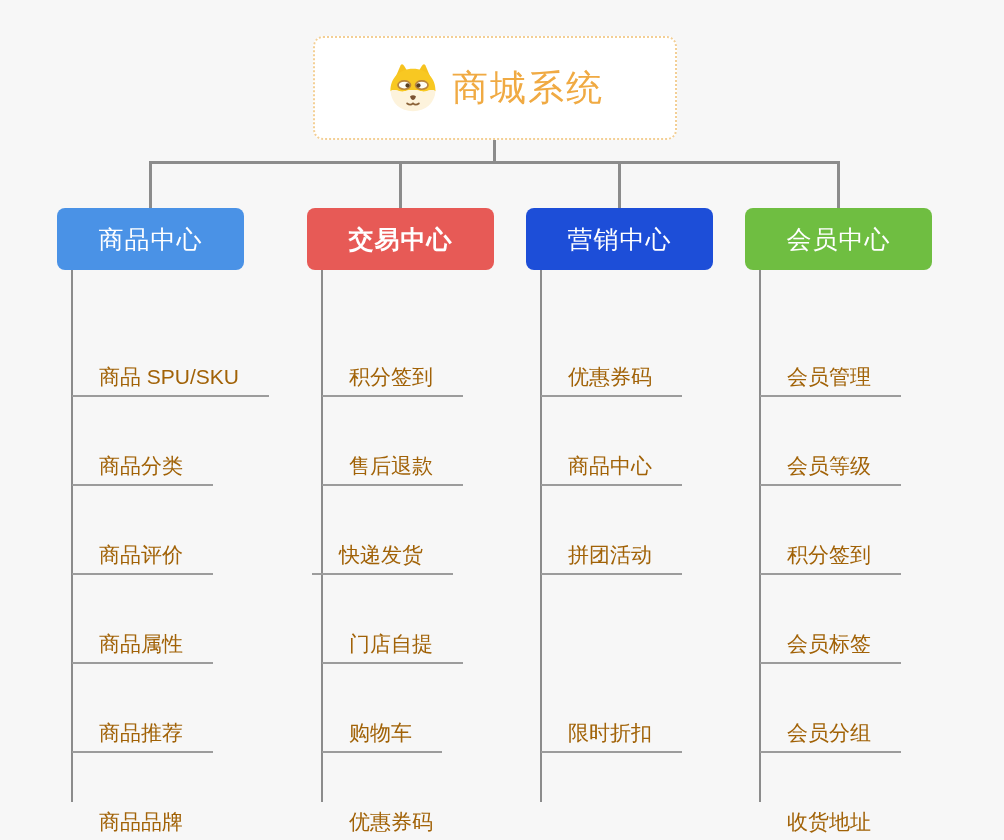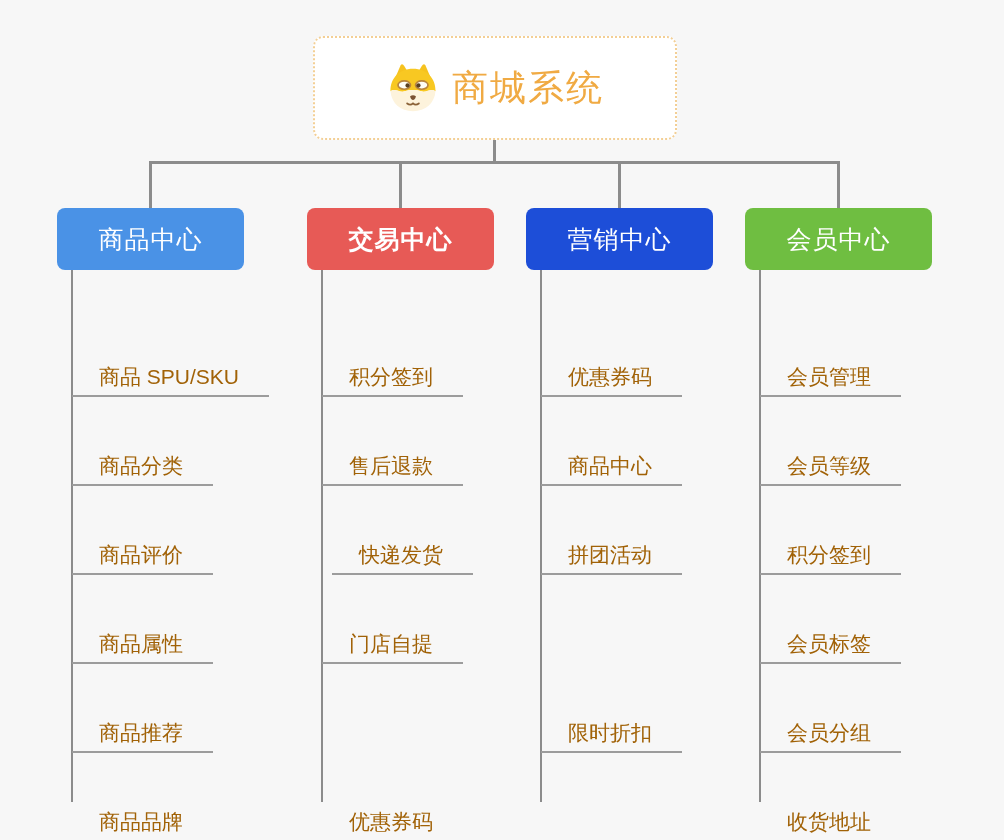--- a/index.html
+++ b/index.html
@@ -87,22 +87,23 @@
 
   <div class="leaf" style="left:72px;top:320px">商品 SPU/SKU</div>
   <div class="leaf" style="left:72px;top:409px">商品分类</div>
   <div class="leaf" style="left:72px;top:498px">商品评价</div>
   <div class="leaf" style="left:72px;top:587px">商品属性</div>
   <div class="leaf" style="left:72px;top:676px">商品推荐</div>
   <div class="leaf" style="left:72px;top:765px">商品品牌</div>
 
   <div class="leaf" style="left:322px;top:320px">积分签到</div>
   <div class="leaf" style="left:322px;top:409px">售后退款</div>
-  <div class="leaf" style="left:332px;top:498px">快递发货</div>
+  <div class="leaf" style="left:312px;top:498px">快递发货</div>
   <div class="leaf" style="left:322px;top:587px">门店自提</div>
+  <div class="leaf" style="left:322px;top:676px">购物车</div>
   <div class="leaf" style="left:322px;top:765px">优惠券码</div>
 
   <div class="leaf" style="left:541px;top:320px">优惠券码</div>
   <div class="leaf" style="left:541px;top:409px">商品中心</div>
   <div class="leaf" style="left:541px;top:498px">拼团活动</div>
   <div class="leaf" style="left:541px;top:676px">限时折扣</div>
 
   <div class="leaf" style="left:760px;top:320px">会员管理</div>
   <div class="leaf" style="left:760px;top:409px">会员等级</div>
   <div class="leaf" style="left:760px;top:498px">积分签到</div>

